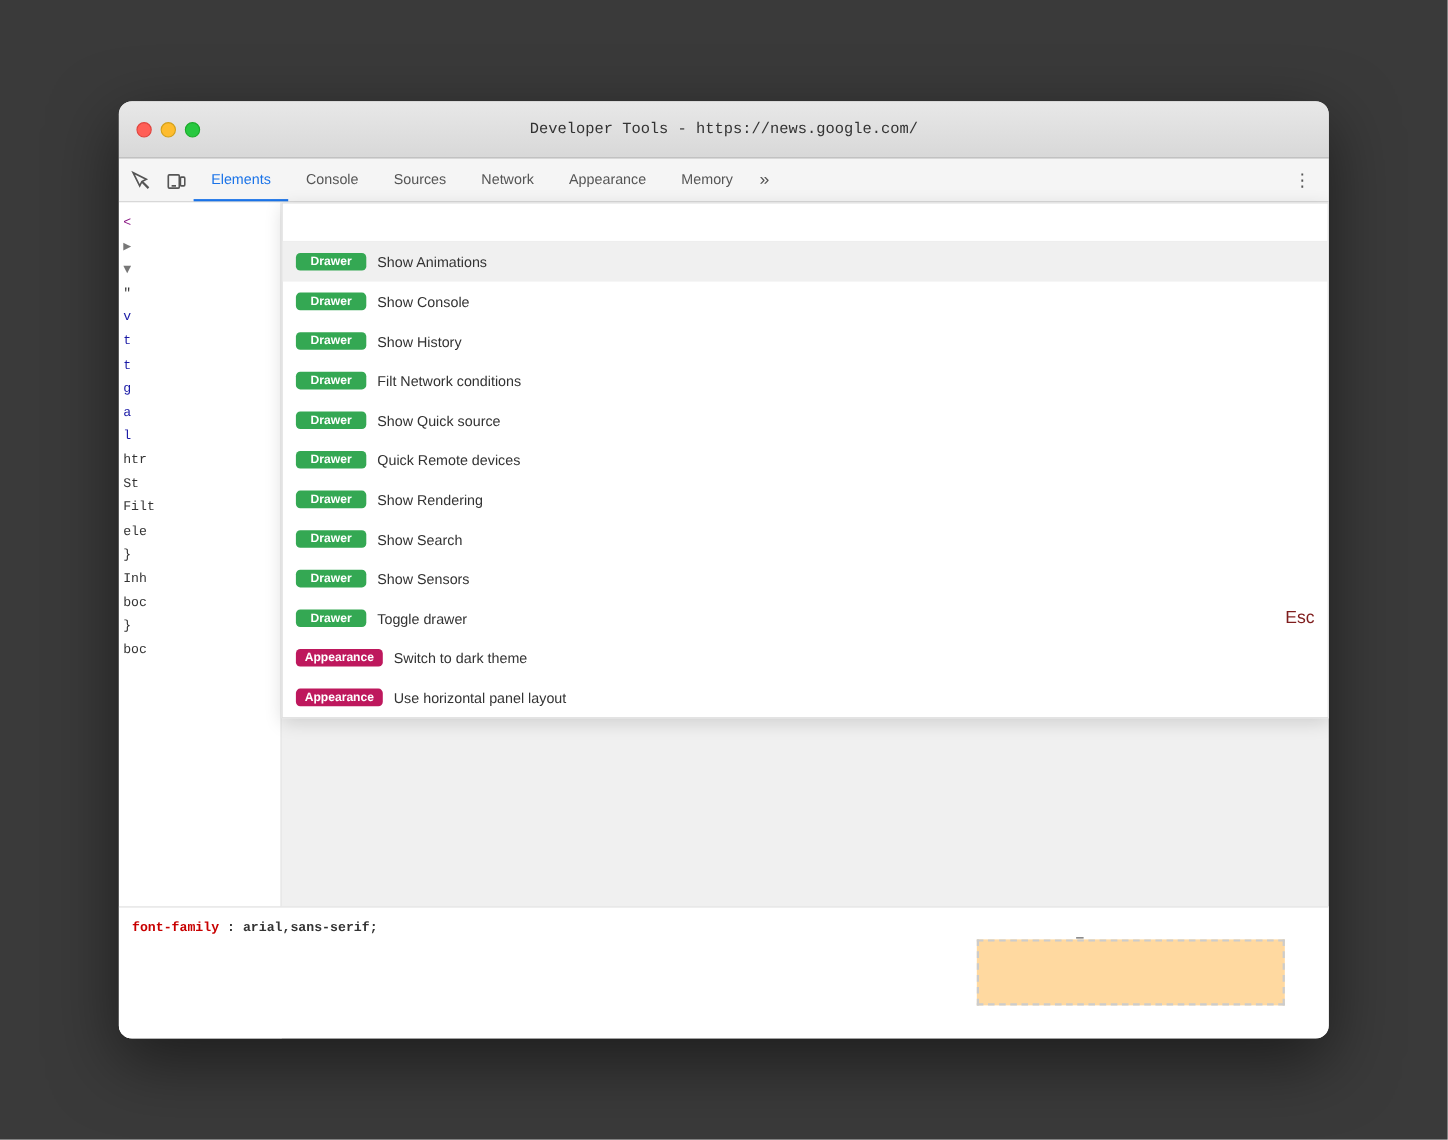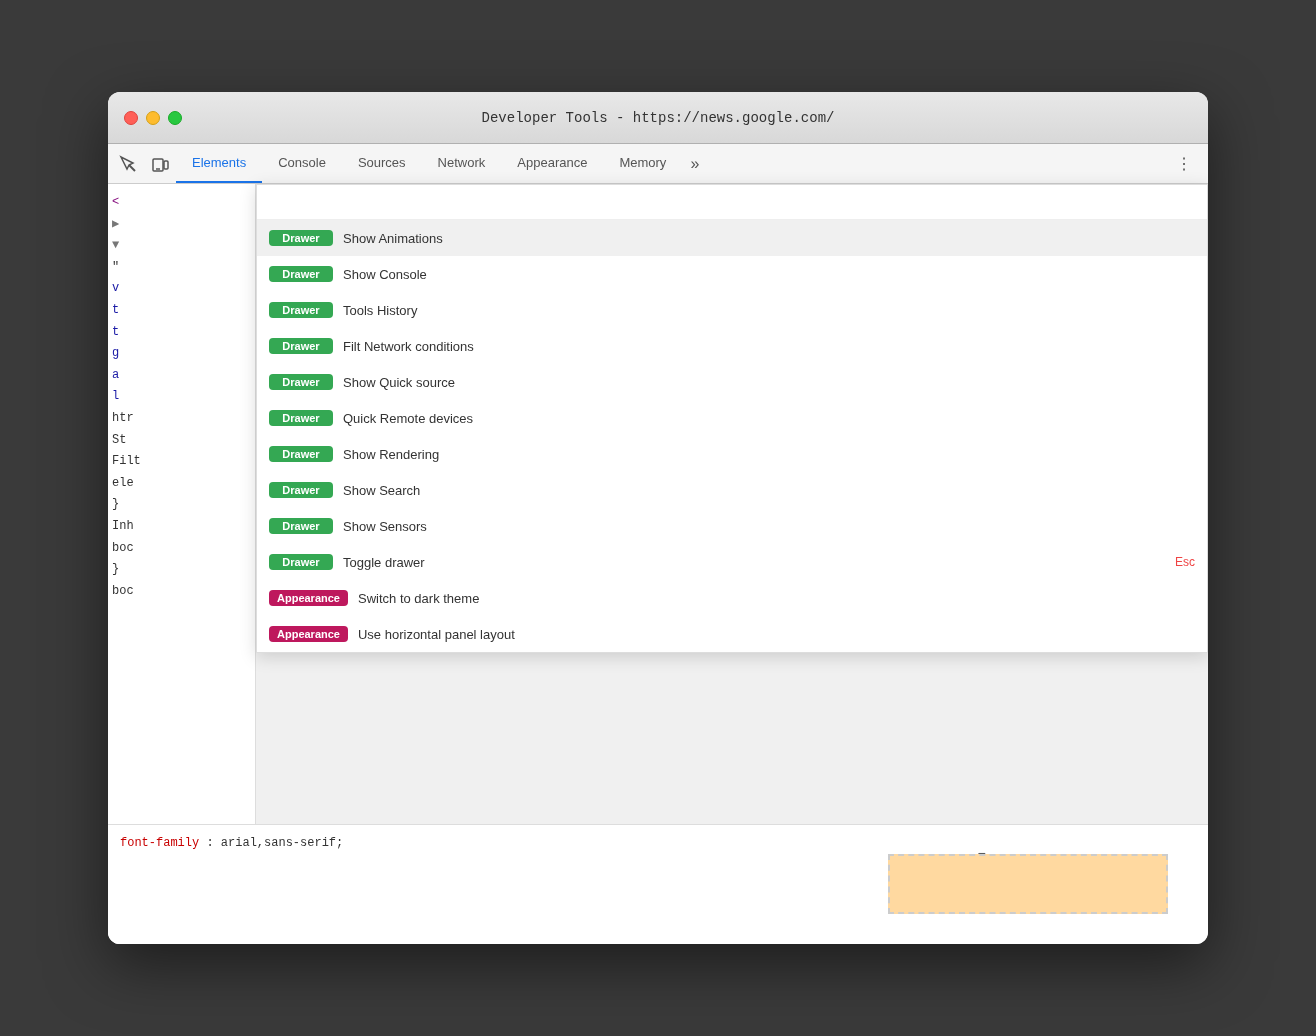--- a/index.html
+++ b/index.html
@@ -214,22 +214,22 @@
       margin-right: 10px;
       min-width: 64px;
       text-align: center;
     }
 
     .badge-drawer { background: #34a853; }
     .badge-appearance { background: #be185d; }
 
     .menu-item .shortcut {
       margin-left: auto;
-      color: #ef4444;
-      font-size: 12px;
+      color: #7f1d1d;
+      font-size: 16px;
     }
 
     
     .bottom-panel {
       position: absolute;
       bottom: 0;
       left: 0;
       right: 0;
       height: 120px;
       background: #fff;
@@ -251,21 +251,21 @@
     }
 
     .bottom-right-minus {
       position: absolute;
       right: 180px;
       bottom: 50px;
       color: #555;
       font-size: 14px;
     }
 
-    .code-line { line-height: 1.8; }
+    .code-line { line-height: 1.8; font-weight: bold; }
     .code-property { color: #c80000; }
     .code-value { color: #333; }
   </style>
 </head>
 <body>
 
 <div class="window">
 
   <div class="title-bar">
     <div class="traffic-lights">
@@ -341,21 +341,21 @@
           <li class="menu-item">
             <span class="badge badge-drawer">Drawer</span>
             <span>Show Animations</span>
           </li>
           <li class="menu-item">
             <span class="badge badge-drawer">Drawer</span>
             <span>Show Console</span>
           </li>
           <li class="menu-item">
             <span class="badge badge-drawer">Drawer</span>
-            <span>Tools History</span>
+            <span>Show History</span>
           </li>
           <li class="menu-item">
             <span class="badge badge-drawer">Drawer</span>
             <span>Filt Network conditions</span>
           </li>
           <li class="menu-item">
             <span class="badge badge-drawer">Drawer</span>
             <span>Show Quick source</span>
           </li>
           <li class="menu-item">

